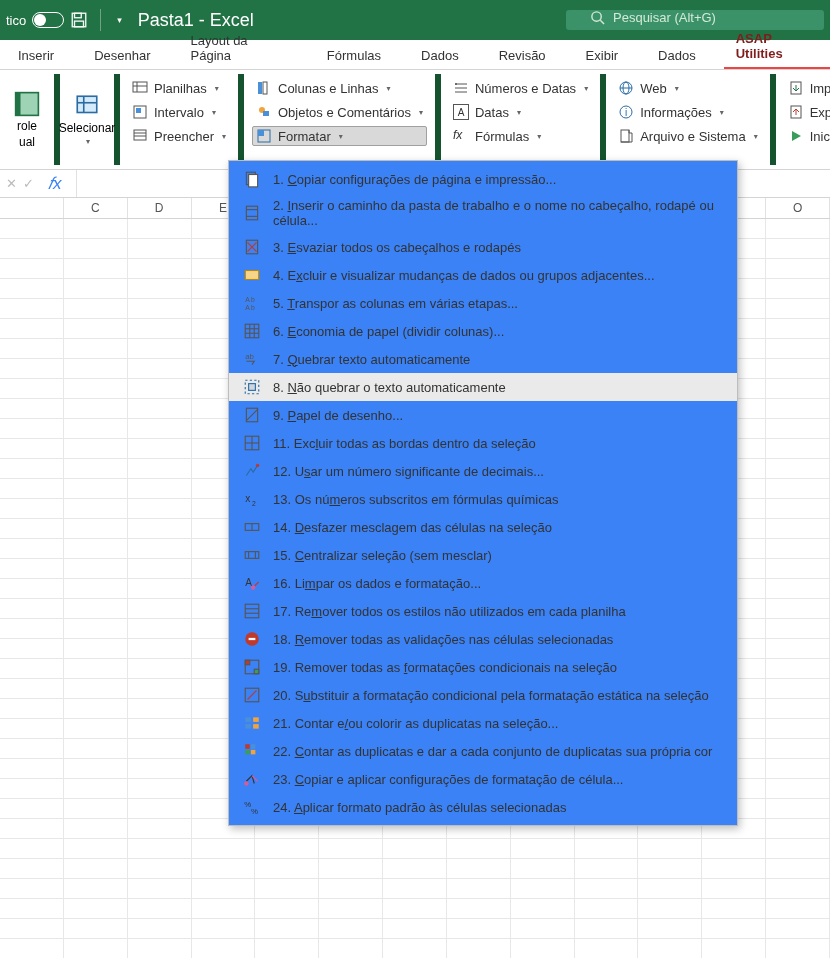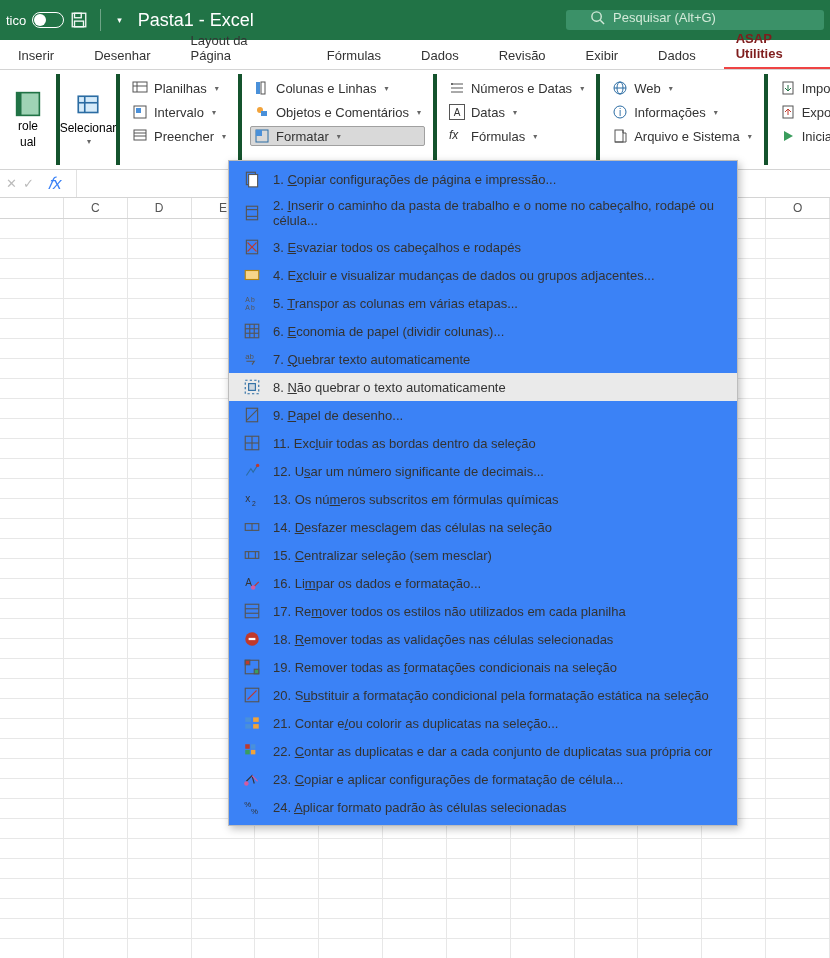--- a/index.html
+++ b/index.html
@@ -14,21 +14,21 @@
     .chev-down { font-size: 9px; padding: 0 4px; }
     .title-text { margin-left: 6px; font-size: 18px; }
     .search-box { margin-left: auto; background: #3b9168; height: 20px; min-width: 258px; border-radius: 3px; display: flex; align-items: flex-start; padding: 0 24px; color: #d3ead9; gap: 8px; }
     .search-box svg { width: 15px; height: 15px; stroke: #d3ead9; }
     
     .tabs { display: flex; background: #fff; border-bottom: 1px solid #d4d4d4; height: 30px; align-items: flex-end; padding-left: 6px; gap: 16px; }
     .tab { padding: 6px 12px 6px; font-size: 13px; color: #333; cursor: pointer; }
     .tab.active { color: #7f1d1d; font-weight: 600; border-bottom: 2px solid #ef4444; }
     
     .ribbon { background: #fff; border-bottom: 1px solid #d4d4d4; display: flex; height: 100px; padding: 4px 0; }
-    .rgroup { border-right: 4px solid #14532d; padding: 4px 8px; display: flex; flex-direction: column; gap: 4px; justify-content: flex-start; }
+    .rgroup { border-right: 6px solid #14532d; padding: 4px 8px; display: flex; flex-direction: column; gap: 4px; justify-content: flex-start; }
     .rgroup.big { align-items: center; justify-content: center; gap: 2px; min-width: 60px; }
     .rgroup .biglabel { font-size: 12px; text-align: center; }
     .rbtn { display: flex; align-items: center; gap: 6px; padding: 2px 4px; font-size: 13px; color: #333; cursor: pointer; white-space: nowrap; }
     .rbtn.open { background: #d9d9d9; border: 1px solid #a0a0a0; border-radius: 2px; padding: 1px 3px; }
     .rbtn svg, .rbtn .ico { width: 16px; height: 16px; flex: none; }
     .caret { font-size: 8px; color: #666; margin-left: 2px; }
     
     .fbar { display: flex; align-items: center; border-bottom: 1px solid #d4d4d4; height: 28px; }
     .fbar .icons { display: flex; align-items: center; gap: 6px; padding: 0 6px; color: #a2a2a2; }
     .fbar .fx { font-style: italic; font-size: 17px; color: #3b82f6; padding: 0 8px; }

